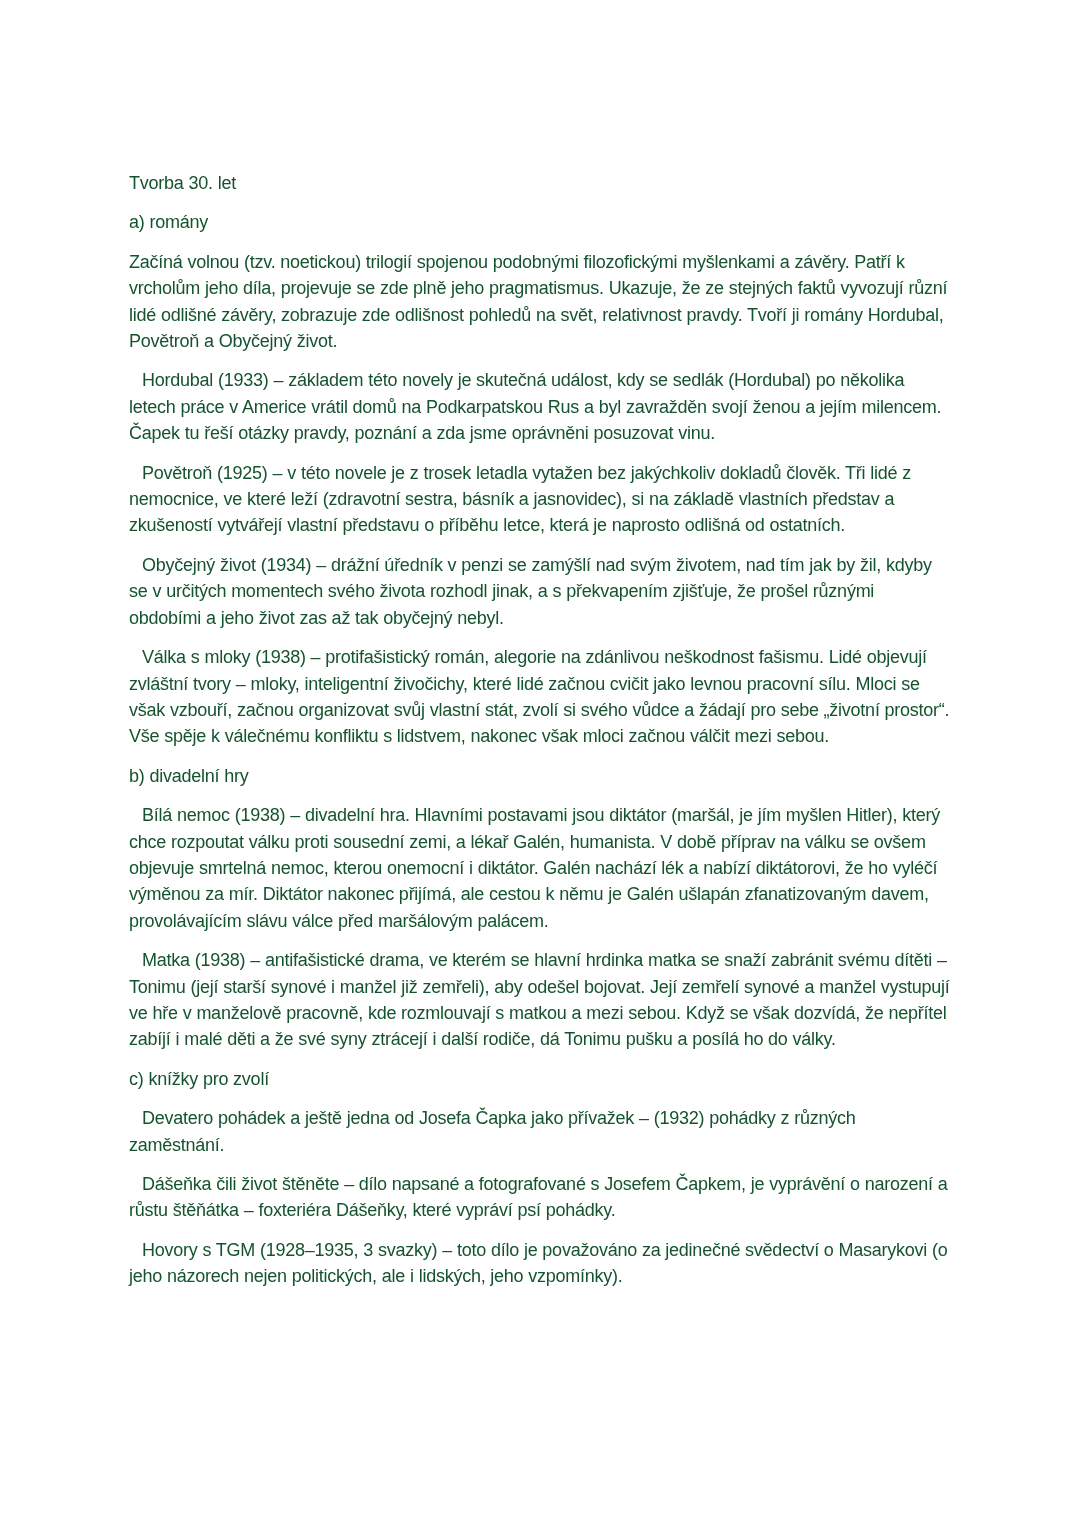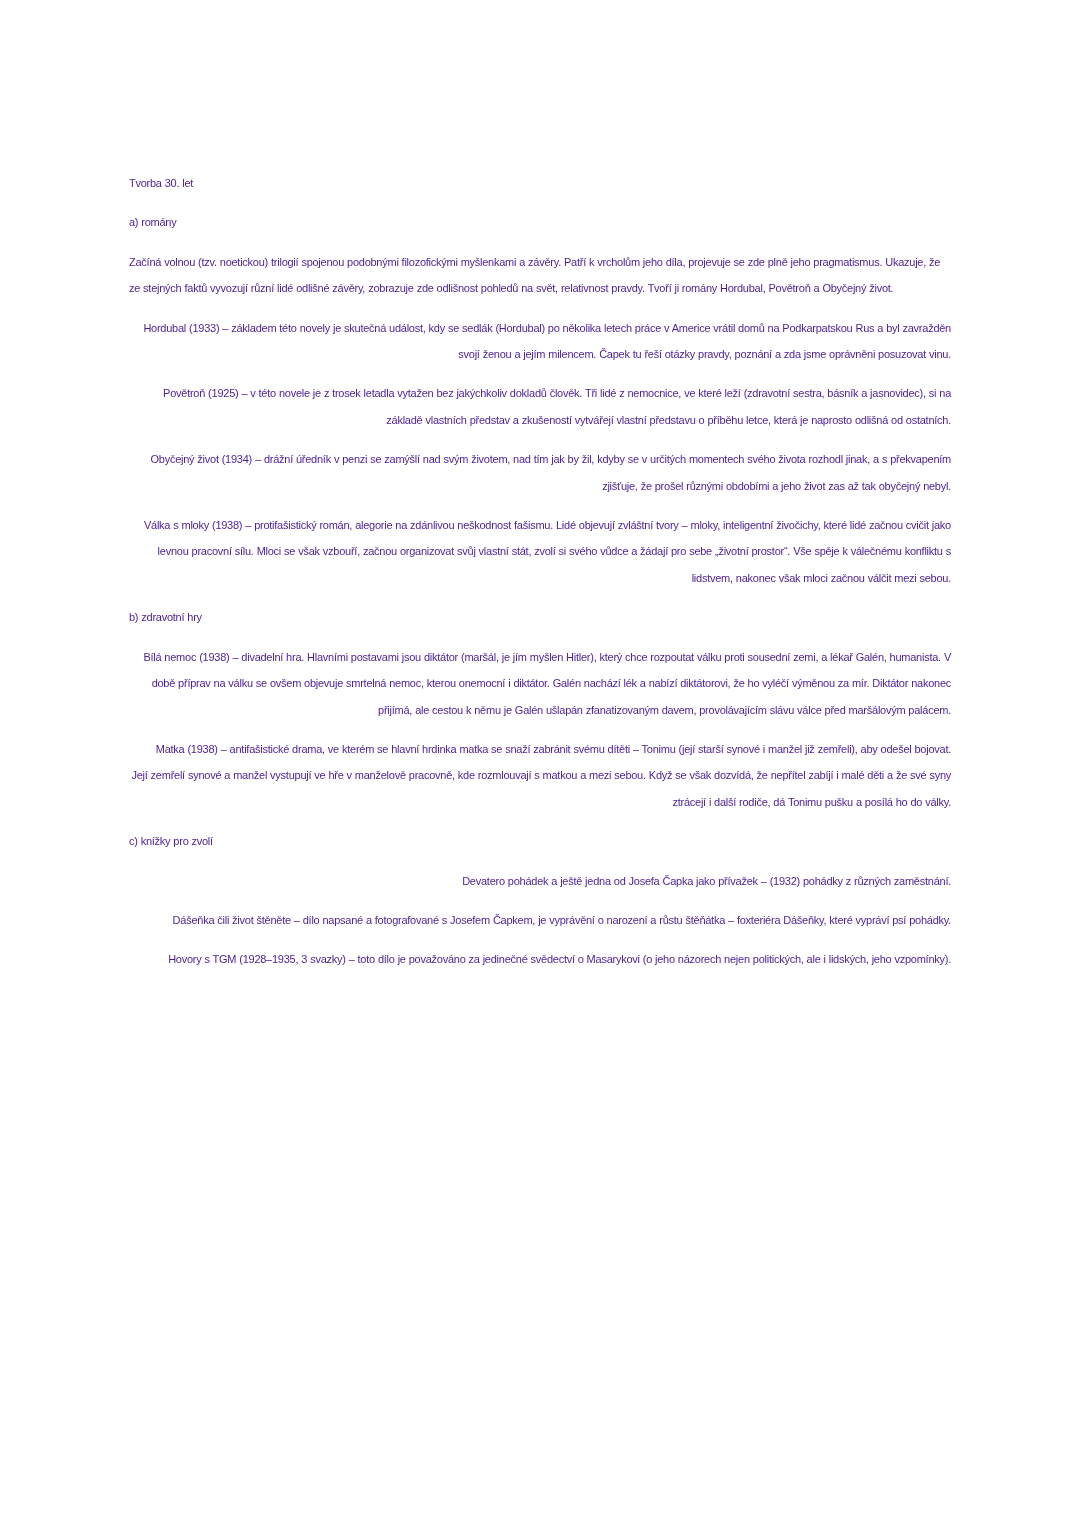--- a/index.html
+++ b/index.html
@@ -12,54 +12,53 @@
       height: 1527px;
       position: relative;
       overflow: hidden;
     }
     .page {
       position: absolute;
       left: 129px;
       top: 170px;
       width: 822px;
       font-family: "Liberation Sans", sans-serif;
-      font-size: 11px;
+      font-size: 18px;
       line-height: 26.4px;
-      color: #4c1d95;
+      color: #14532d;
       letter-spacing: -0.25px;
       word-spacing: 0.2px;
     }
     .page p {
       margin: 0;
     }
     .heading {
       margin-bottom: 13px !important;
     }
     .para {
       margin-bottom: 13px !important;
     }
     .indent {
       text-indent: 13px;
-      text-align: right;
     }
   </style>
 </head>
 <body>
 
 <div class="page">
   <p class="heading">Tvorba 30. let</p>
 
   <p class="heading">a) romány</p>
   <p class="para">Začíná volnou (tzv. noetickou) trilogií spojenou podobnými filozofickými myšlenkami a závěry. Patří k vrcholům jeho díla, projevuje se zde plně jeho pragmatismus. Ukazuje, že ze stejných faktů vyvozují různí lidé odlišné závěry, zobrazuje zde odlišnost pohledů na svět, relativnost pravdy. Tvoří ji romány Hordubal, Povětroň a Obyčejný život.</p>
   <p class="para indent">Hordubal (1933) – základem této novely je skutečná událost, kdy se sedlák (Hordubal) po několika letech práce v Americe vrátil domů na Podkarpatskou Rus a byl zavražděn svojí ženou a jejím milencem. Čapek tu řeší otázky pravdy, poznání a zda jsme oprávněni posuzovat vinu.</p>
   <p class="para indent">Povětroň (1925) – v této novele je z trosek letadla vytažen bez jakýchkoliv dokladů člověk. Tři lidé z nemocnice, ve které leží (zdravotní sestra, básník a jasnovidec), si na základě vlastních představ a zkušeností vytvářejí vlastní představu o příběhu letce, která je naprosto odlišná od ostatních.</p>
   <p class="para indent">Obyčejný život (1934) – drážní úředník v penzi se zamýšlí nad svým životem, nad tím jak by žil, kdyby se v určitých momentech svého života rozhodl jinak, a s překvapením zjišťuje, že prošel různými obdobími a jeho život zas až tak obyčejný nebyl.</p>
   <p class="para indent">Válka s mloky (1938) – protifašistický román, alegorie na zdánlivou neškodnost fašismu. Lidé objevují zvláštní tvory – mloky, inteligentní živočichy, které lidé začnou cvičit jako levnou pracovní sílu. Mloci se však vzbouří, začnou organizovat svůj vlastní stát, zvolí si svého vůdce a žádají pro sebe „životní prostor“. Vše spěje k válečnému konfliktu s lidstvem, nakonec však mloci začnou válčit mezi sebou.</p>
 
-  <p class="heading">b) zdravotní hry</p>
+  <p class="heading">b) divadelní hry</p>
   <p class="para indent">Bílá nemoc (1938) – divadelní hra. Hlavními postavami jsou diktátor (maršál, je jím myšlen Hitler), který chce rozpoutat válku proti sousední zemi, a lékař Galén, humanista. V době příprav na válku se ovšem objevuje smrtelná nemoc, kterou onemocní i diktátor. Galén nachází lék a nabízí diktátorovi, že ho vyléčí výměnou za mír. Diktátor nakonec přijímá, ale cestou k němu je Galén ušlapán zfanatizovaným davem, provolávajícím slávu válce před maršálovým palácem.</p>
   <p class="para indent">Matka (1938) – antifašistické drama, ve kterém se hlavní hrdinka matka se snaží zabránit svému dítěti – Tonimu (její starší synové i manžel již zemřeli), aby odešel bojovat. Její zemřelí synové a manžel vystupují ve hře v manželově pracovně, kde rozmlouvají s matkou a mezi sebou. Když se však dozvídá, že nepřítel zabíjí i malé děti a že své syny ztrácejí i další rodiče, dá Tonimu pušku a posílá ho do války.</p>
 
   <p class="heading">c) knížky pro zvolí</p>
   <p class="para indent">Devatero pohádek a ještě jedna od Josefa Čapka jako přívažek – (1932) pohádky z různých zaměstnání.</p>
   <p class="para indent">Dášeňka čili život štěněte – dílo napsané a fotografované s Josefem Čapkem, je vyprávění o narození a růstu štěňátka – foxteriéra Dášeňky, které vypráví psí pohádky.</p>
 
   <p class="para indent">Hovory s TGM (1928–1935, 3 svazky) – toto dílo je považováno za jedinečné svědectví o Masarykovi (o jeho názorech nejen politických, ale i lidských, jeho vzpomínky).</p>
 </div>
 

